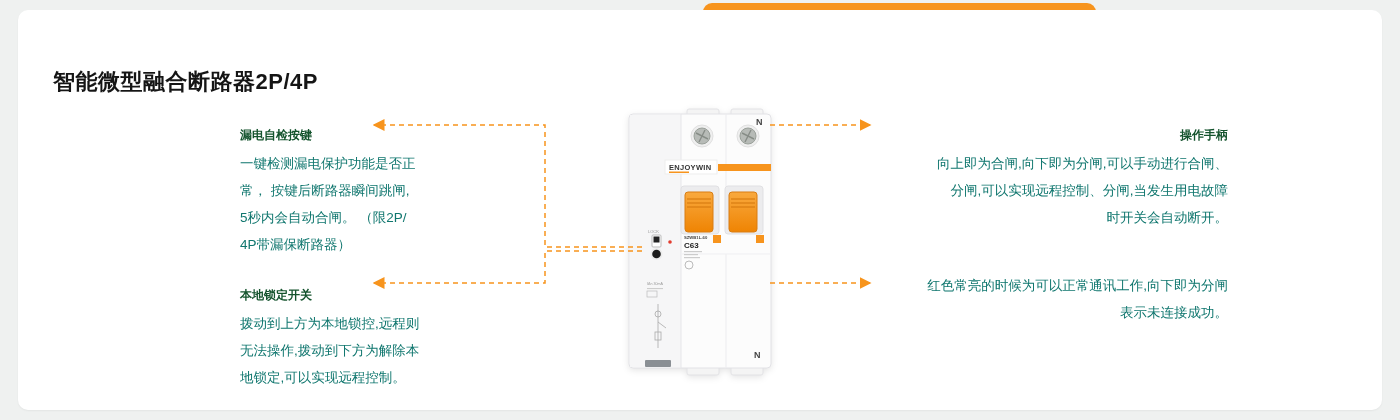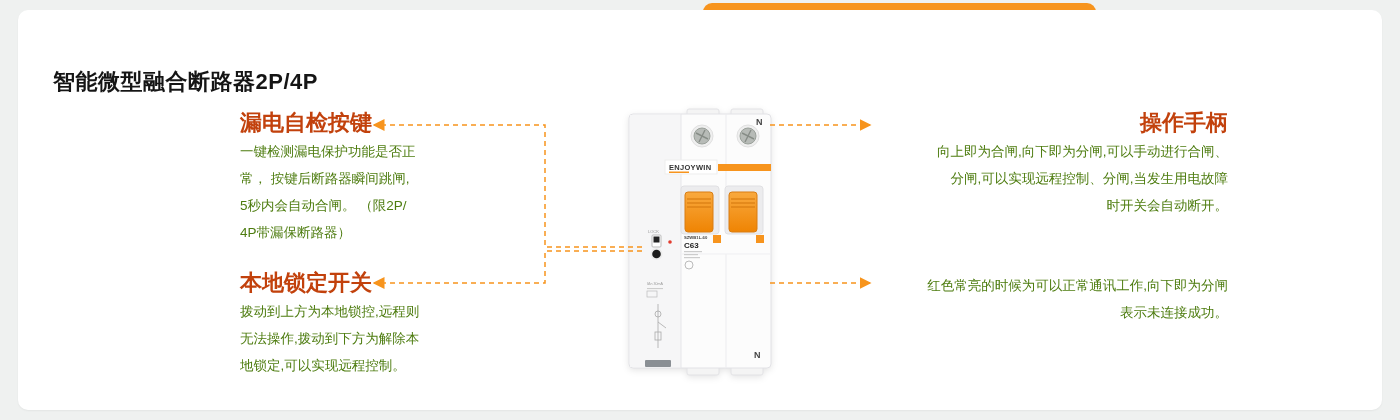--- a/index.html
+++ b/index.html
@@ -17,22 +17,22 @@
   .card{
     position:absolute;left:18px;top:10px;width:1364px;height:400px;
     background:#ffffff;border-radius:10px;z-index:1;
     box-shadow:0 1px 2px rgba(0,0,0,.05);
   }
   .title{
     position:absolute;left:38px;top:52px;margin:15px;z-index:2;
     font-size:22px;font-weight:700;color:#151515;letter-spacing:.5px;
   }
   .ann{position:absolute;z-index:2;}
-  .ann h2{margin:0 0 4px;font-size:22px;font-weight:700;color:#c2410c;line-height:22px;}
-  .ann p{margin:0;font-size:13.5px;color:#4d7c0f;line-height:27px;white-space:pre-line;}
+  .ann h2{margin:12px 0 4px;font-size:12px;font-weight:700;color:#14532d;line-height:22px;}
+  .ann p{margin:0;font-size:13.5px;color:#0f766e;line-height:27px;white-space:pre-line;}
   .ann-left{left:240px;width:235px;}
   .ann-right{left:888px;width:340px;text-align:right;}
   .ann-top{top:112px;}
   .ann-bottom{top:272px;}
   .device{position:absolute;left:625px;top:108px;z-index:2;}
   .device svg{display:block;filter:drop-shadow(0 2px 3px rgba(0,0,0,.10));}
   .overlay{position:absolute;left:0;top:0;width:1400px;height:420px;z-index:3;pointer-events:none;}
   .leader{stroke:var(--accent);stroke-width:1.5;fill:none;stroke-dasharray:5 4;marker-end:url(#arr);}
   #arr path{fill:var(--accent);}
   .svg-micro{fill:#999;}

